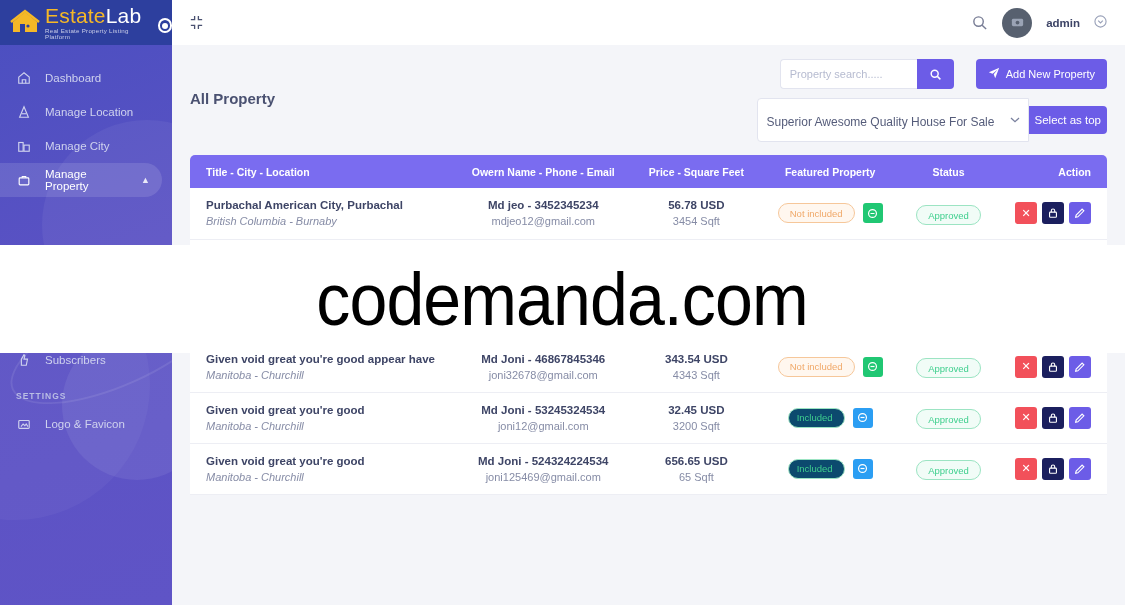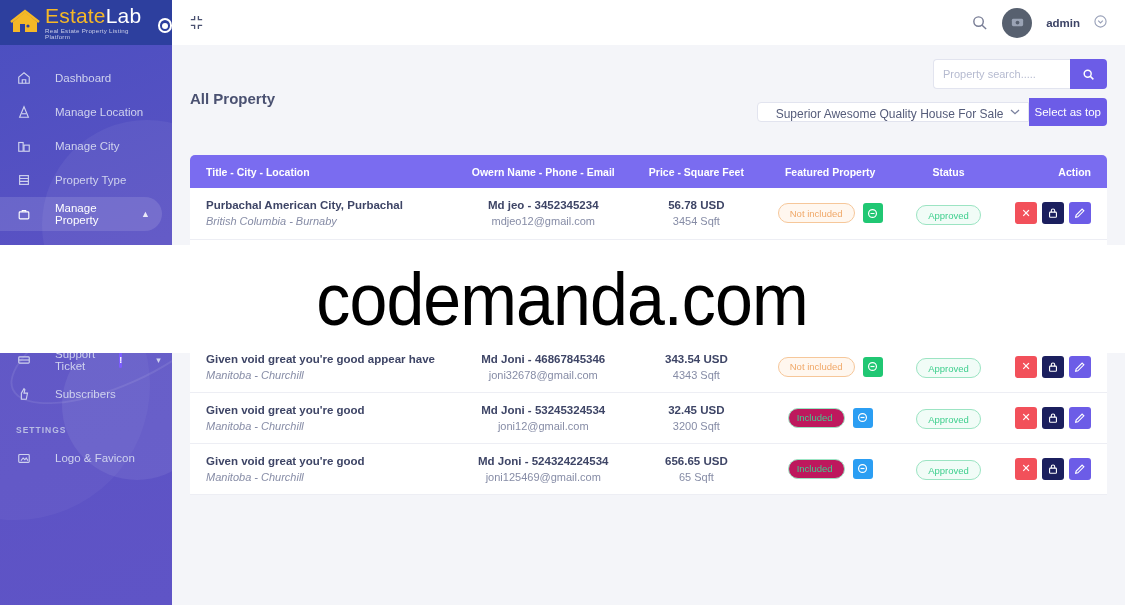--- a/index.html
+++ b/index.html
@@ -49,21 +49,21 @@
     width: 15px; height: 15px; border-radius: 50%;
     border: 2px solid #fff; display: flex; align-items: center;
     justify-content: center; margin-left: 2px; margin-top: 6px;
   }
   .logo-dot i { width: 6px; height: 6px; background: #fff; border-radius: 50%; }
 
   .nav { position: relative; padding-top: 16px; }
   .nav-item {
     position: relative; display: flex; align-items: center;
     height: 34px; margin: 0 10px 0 0; padding-left: 16px;
-    color: #cfd2ee; font-size: 11.5px; gap: 24px;
+    color: #cfd2ee; font-size: 11.5px; gap: 14px;
     border-radius: 0 18px 18px 0; cursor: pointer;
   }
   .nav-item .ic { width: 15px; display: flex; justify-content: center; flex: 0 0 15px; }
   .nav-item.active { background: rgba(255,255,255,0.12); color: #fff; }
   .nav-item .chev { margin-left: auto; margin-right: 12px; font-size: 9px; opacity: .85; }
   .badge-excl {
     margin-left: auto; margin-right: 6px; background: #7c5cff;
     color: #fff; font-size: 9px; font-weight: bold;
     width: 14px; height: 16px; border-radius: 3px;
     display: flex; align-items: center; justify-content: center;
@@ -119,26 +119,25 @@
     border-radius: 4px; font-size: 11px; padding: 0 12px; cursor: pointer;
     display: flex; align-items: center; gap: 6px;
     font-family: "Liberation Sans", sans-serif;
   }
   .select-row {
     display: flex; justify-content: flex-end; align-items: center;
     margin-top: 9px;
   }
   .sel-wrap { position: relative; }
   .sel-wrap select {
-    width: 272px; height: 20px; border: 1px solid #e2e4ef;
+    width: 272px; height: 44px; border: 1px solid #e2e4ef;
     border-radius: 4px 0 0 4px; background: #fff; font-size: 12px;
     color: #555c7a; padding: 4px 24px 0 9px; outline: none;
     appearance: none; -webkit-appearance: none; cursor: pointer;
     font-family: "Liberation Sans", sans-serif;
-    text-align: right;
   }
   .sel-chev {
     position: absolute; right: 9px; top: 50%; transform: translateY(-50%);
     font-size: 10px; color: #7a819e; pointer-events: none;
   }
   .select-top-btn {
     height: 28px; background: #6c5ce7; color: #fff; border: none;
     border-radius: 0 4px 4px 0; font-size: 11.5px; padding: 0 6px;
     cursor: pointer; font-family: "Liberation Sans", sans-serif;
   }
@@ -166,21 +165,21 @@
   tbody td.left { text-align: left; }
   .c-title { font-size: 11.5px; color: #3e4566; font-weight: bold; }
   .c-sub { font-size: 11px; color: #868ca6; margin-top: 4px; font-style: italic; }
   .c-main { font-size: 11.5px; color: #3e4566; font-weight: bold; }
   .c-mainsub { font-size: 11px; color: #868ca6; margin-top: 4px; }
   .feat-cell { display: flex; align-items: center; justify-content: center; gap: 8px; }
   .pill {
     font-size: 9.5px; padding: 3.5px 11px; border-radius: 11px; white-space: nowrap;
   }
   .pill.notinc { color: #f0a868; border: 1px solid #f6c79a; background: #fff7ef; }
-  .pill.inc { color: #3fcf8e; border: 1px solid #9ce4c3; background: #be185d; padding-left: 8px; }
+  .pill.inc { color: #3fcf8e; border: 1px solid #9ce4c3; background: #0c4a6e; padding-left: 8px; }
   .pill.approved { color: #3fcf8e; border: 1px solid #9ce4c3; background: #f1fcf7; }
   .tog {
     width: 20px; height: 20px; border-radius: 3px; border: none;
     display: flex; align-items: center; justify-content: center;
     cursor: pointer; color: #fff; font-size: 11px;
   }
   .tog.green { background: #20c773; }
   .tog.blue { background: #2b9ef3; }
   .act-cell { display: flex; align-items: center; justify-content: flex-end; gap: 5px; }
   .abtn {
@@ -260,29 +259,20 @@
       <div class="nav-item">
         <span class="ic">
           <svg width="14" height="14" viewBox="0 0 16 16" fill="none" stroke="#cfd2ee" stroke-width="1.3">
             <rect x="2" y="4" width="5" height="10"></rect>
               <rect x="8" y="7" width="6" height="7"></rect>
           </svg>
         </span>
         <span>Manage City</span>
       </div>
 
-      <div class="nav-item">
-        <span class="ic">
-          <svg width="14" height="14" viewBox="0 0 16 16" fill="none" stroke="#cfd2ee" stroke-width="1.3">
-            <rect x="3" y="3" width="10" height="10"></rect>
-              <path d="M3 6.3 h10 M3 9.6 h10"></path>
-          </svg>
-        </span>
-        <span>Property Type</span>
-      </div>
 
       <div class="nav-item active">
         <span class="ic">
           <svg width="14" height="14" viewBox="0 0 16 16" fill="none" stroke="#ffffff" stroke-width="1.3">
             <rect x="2.5" y="5.5" width="11" height="8" rx="1"></rect>
               <path d="M6 5.5 V4 h4 v1.5"></path>
           </svg>
         </span>
         <span>Manage Property</span>
         <span class="chev">▲</span>
@@ -370,20 +360,28 @@
     <div class="toolbar-row">
       <div class="search-box">
         <input type="text" placeholder="Property search....." style="">
         <button class="search-btn">
           <svg width="13" height="13" viewBox="0 0 16 16" stroke="#fff" stroke-width="1.8" fill="none">
             <circle cx="7" cy="7" r="4.3"></circle>
               <path d="M10.3 10.3 L14 14"></path>
           </svg>
         </button>
       </div>
+      <button class="add-btn">
+        <span>
+          <svg width="12" height="12" viewBox="0 0 14 14" fill="#fff">
+            <path d="M13 1 L1 6.2 L5.3 7.8 L11.3 3 L6.7 8.6 L8.4 13 Z"></path>
+          </svg>
+        </span>
+        <span>Add New Property</span>
+      </button>
     </div>
 
     <div class="select-row">
       <span class="sel-wrap">
         <select>
           <option>Superior Awesome Quality House For Sale</option>
         </select>
         <span class="sel-chev">
           <svg width="10" height="7" viewBox="0 0 10 7" stroke="#7a819e" stroke-width="1.3" fill="none">
             <path d="M1 1.5 L5 5.2 L9 1.5"></path>

